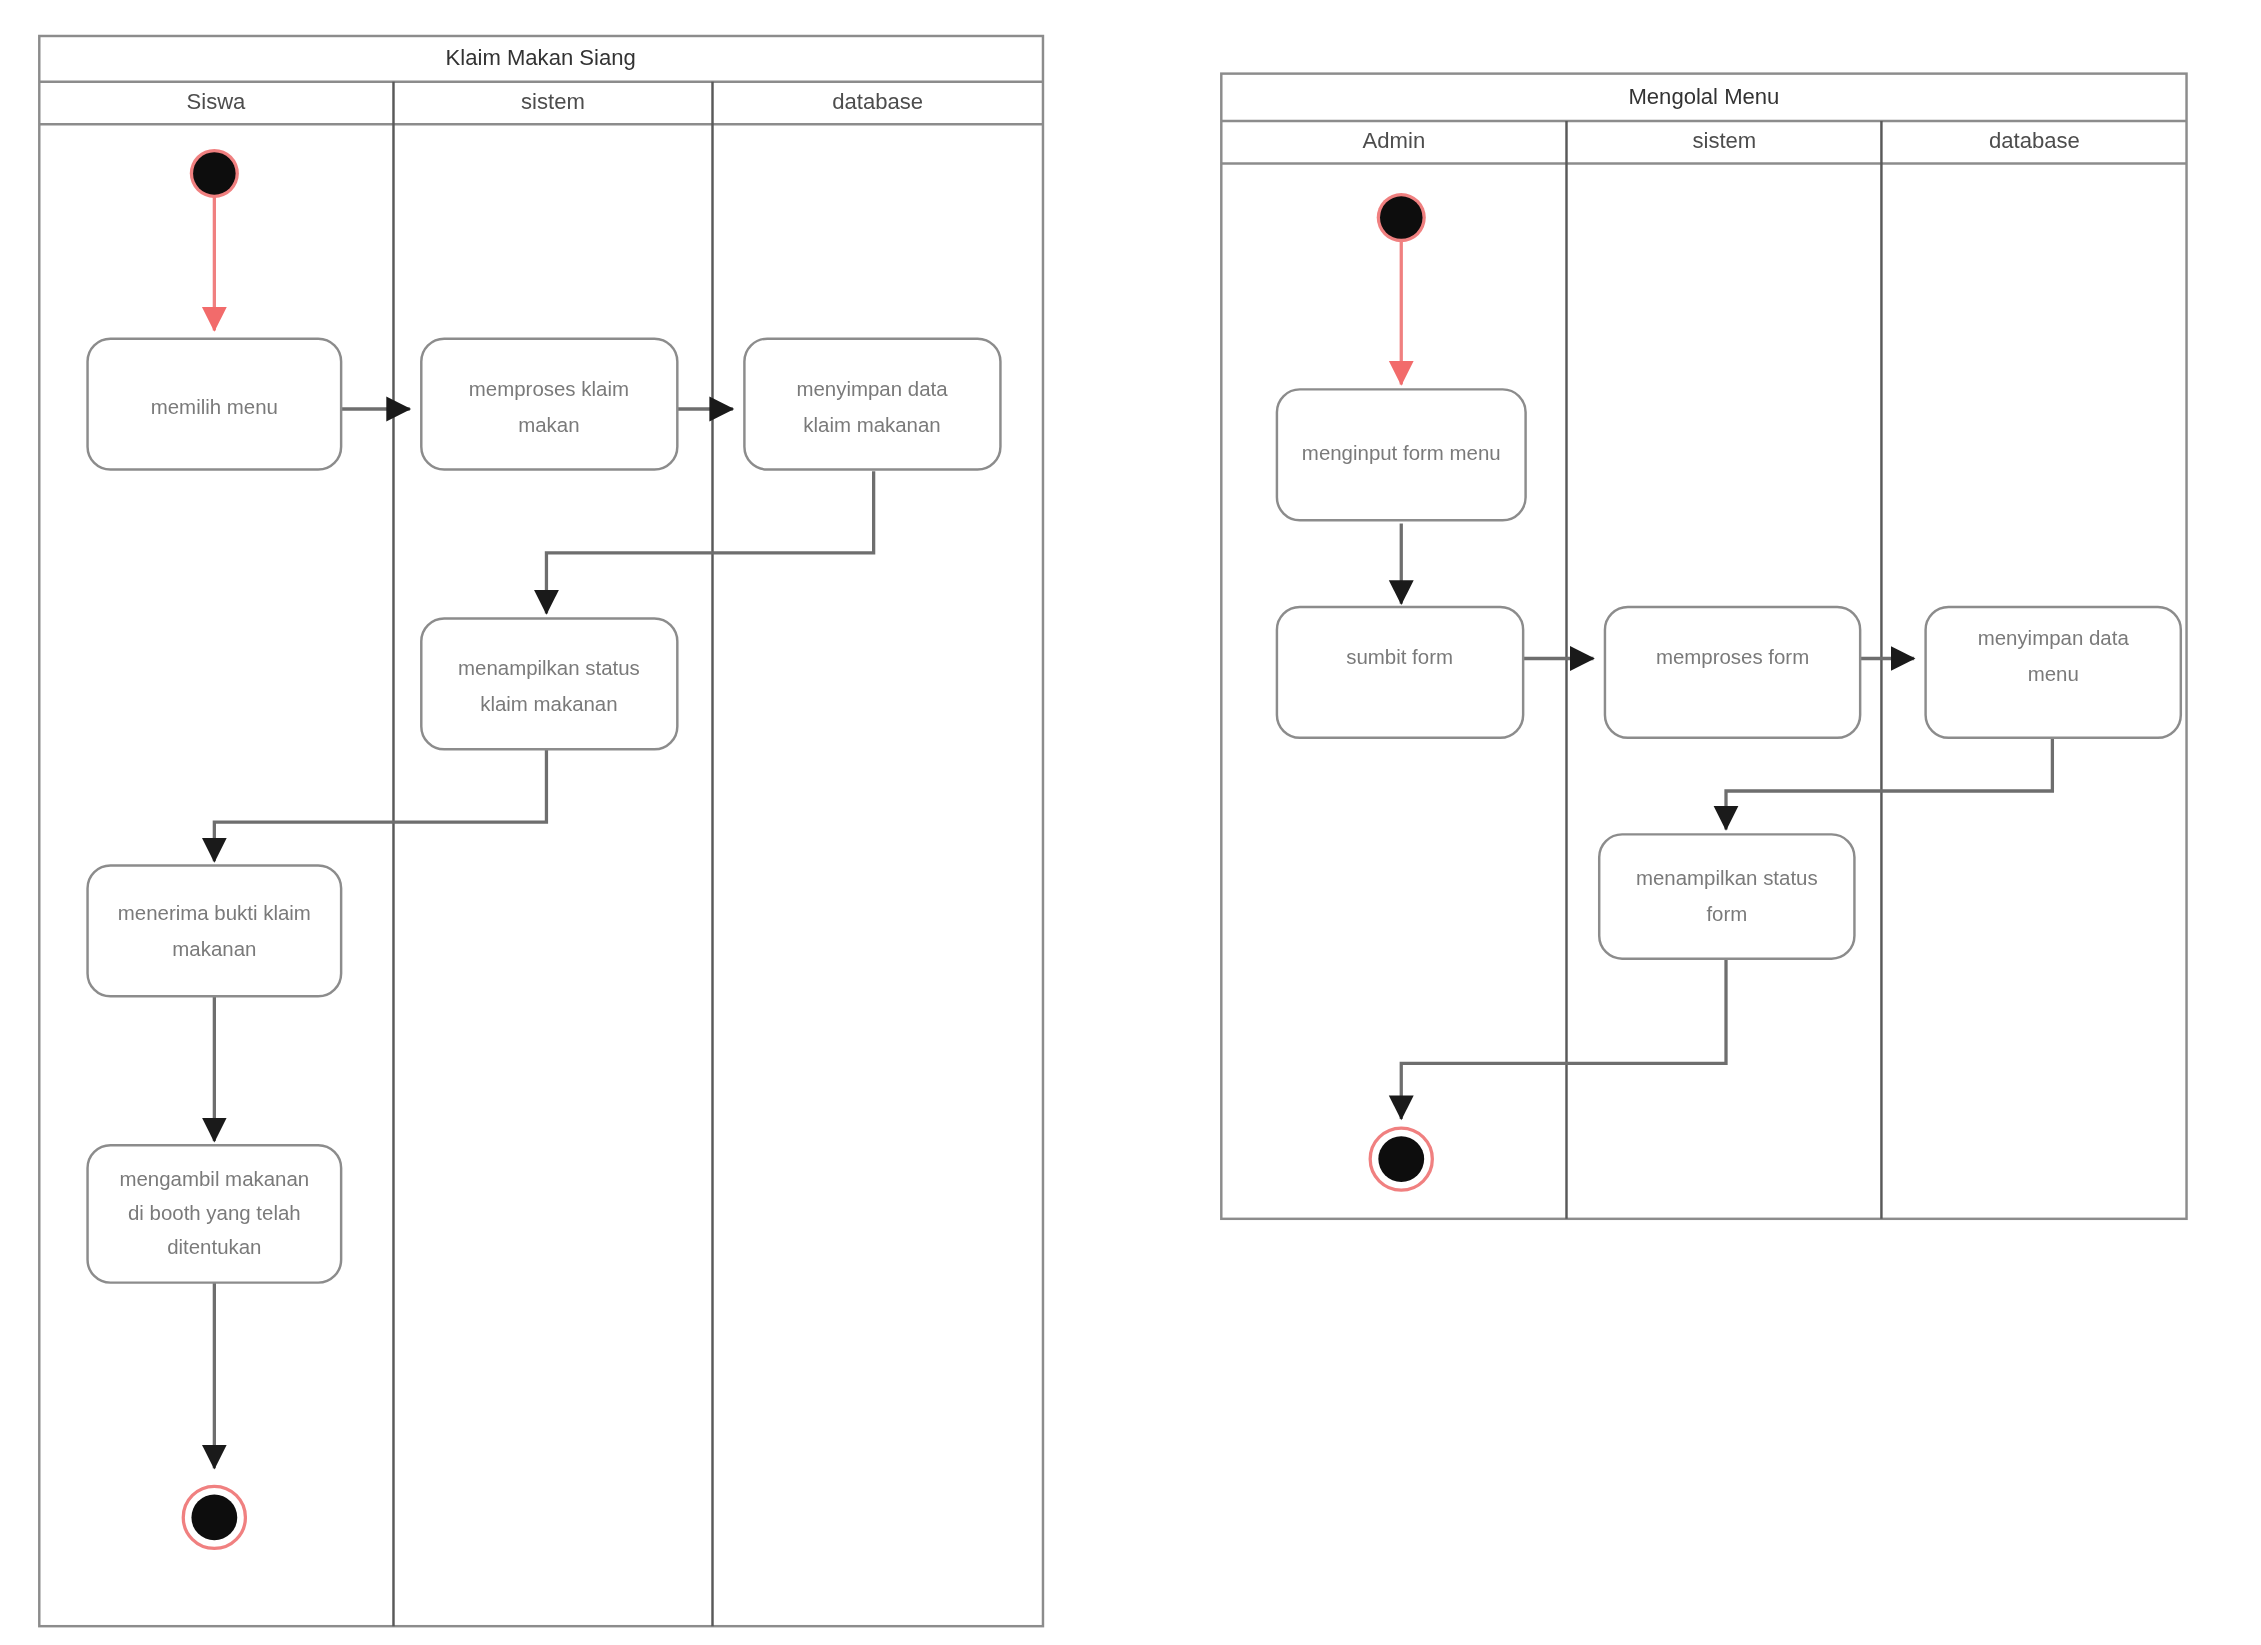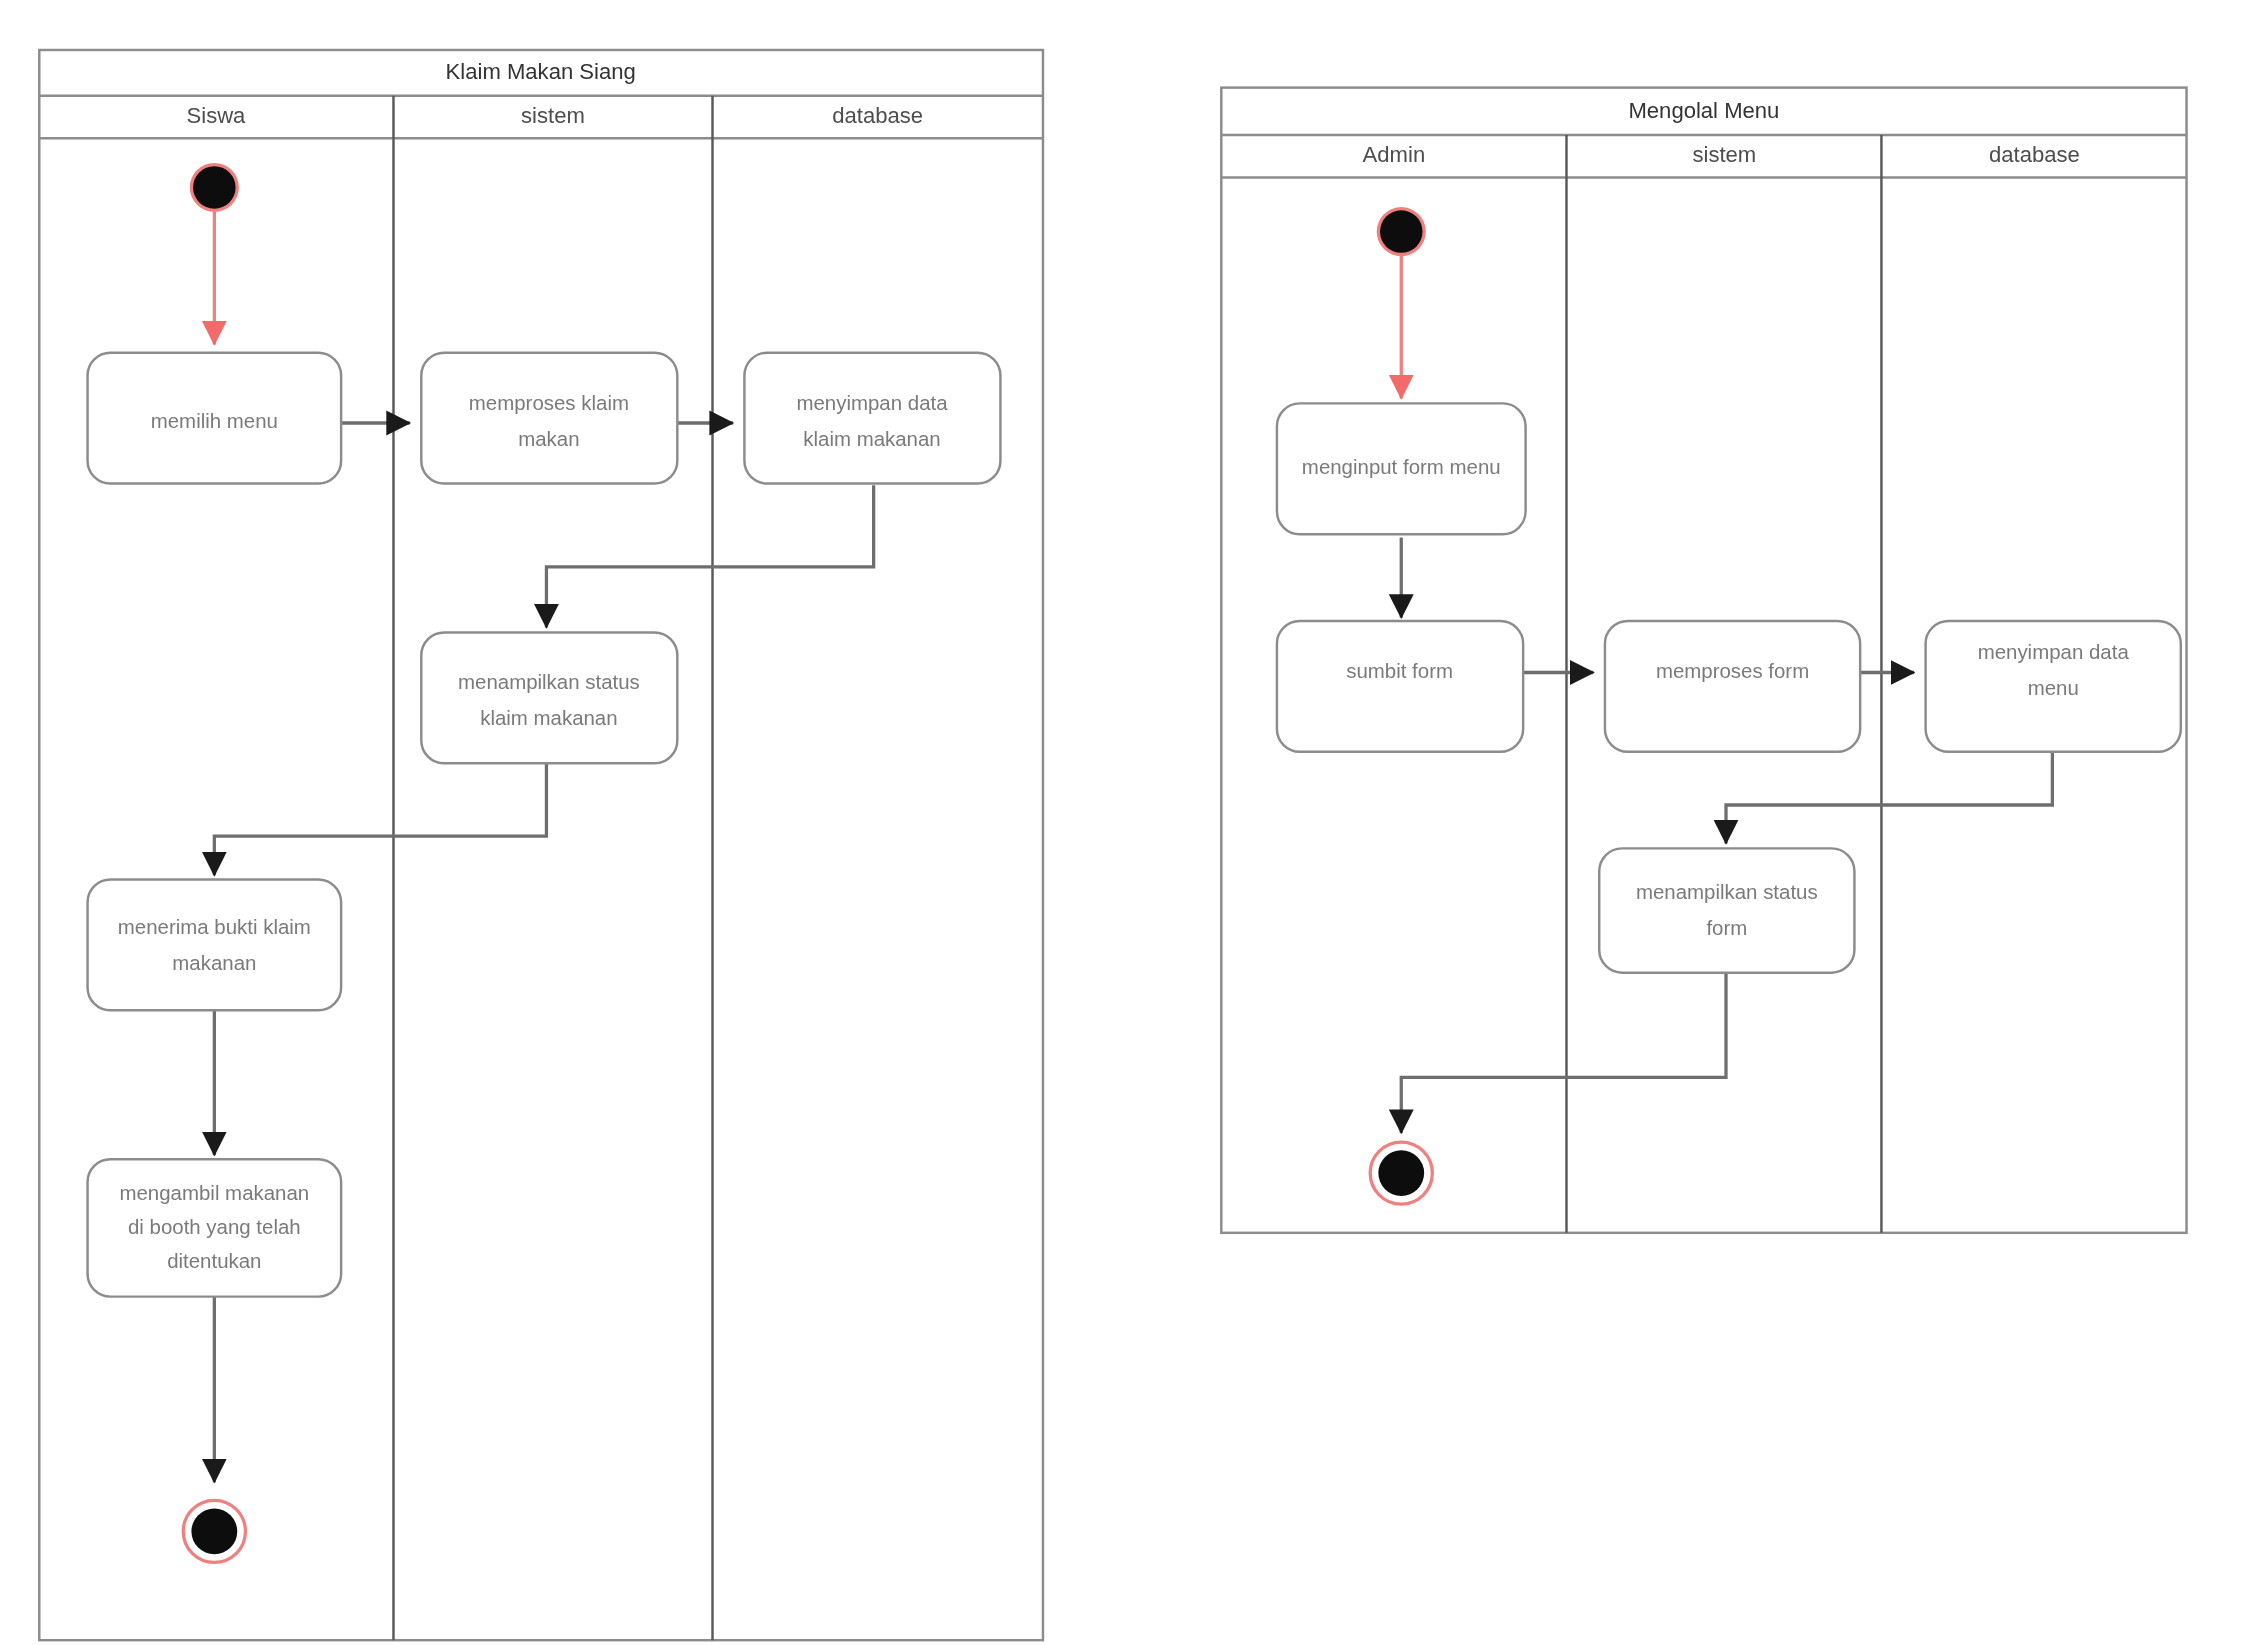--- a/index.html
+++ b/index.html
@@ -10,21 +10,21 @@
   }
   body {
     width: 2261px;
     height: 1645px;
     position: relative;
     font-family: "Liberation Sans", sans-serif;
     overflow: hidden;
   }
   .canvas {
     position: absolute;
-    left: 0; top: 14px;
+    left: 0; top: 0;
     width: 2261px;
     height: 1214px;
     text-align: right;
   }
   svg.diagram-layer {
     position: absolute;
     left: 0; top: 0;
     width: 2261px;
     height: 1645px;
     overflow: visible;

